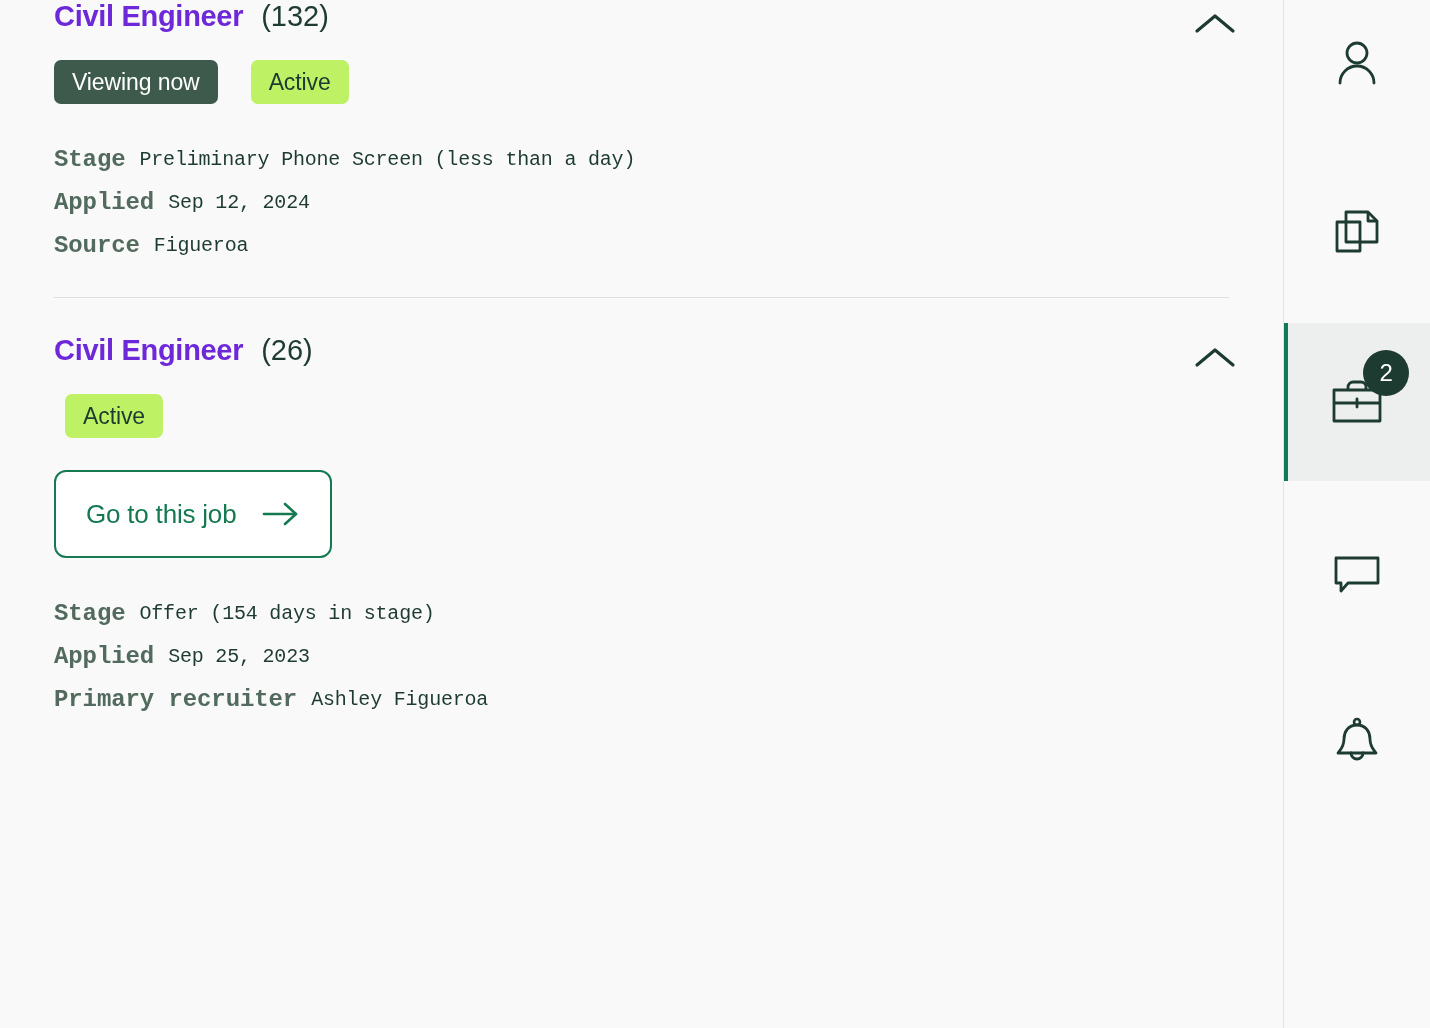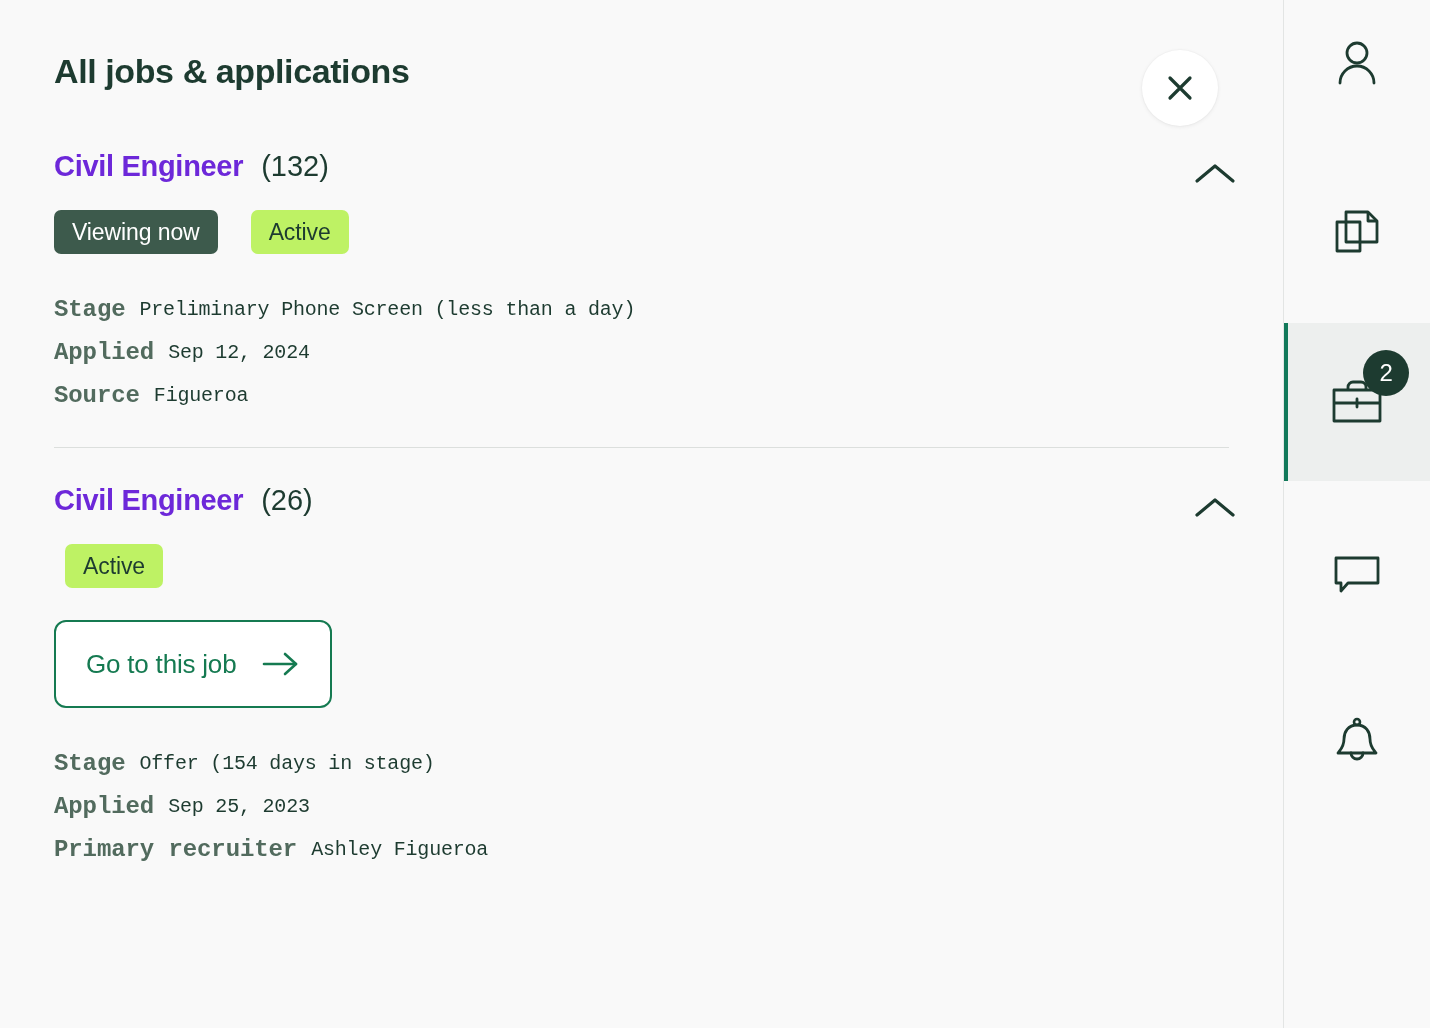--- a/index.html
+++ b/index.html
@@ -250,31 +250,20 @@
     letter-spacing: -0.2px;
   }
 </style>
 </head>
 <body>
 
 <div class="screen">
 
   <div class="panel">
 
-    <div class="panel-header">
-      <div class="panel-title">All jobs &amp; applications</div>
-
-      <button class="close-btn">
-        <span>
-          <svg width="34" height="34" viewBox="0 0 34 34" fill="none">
-            <path d="M7 7 L27 27 M27 7 L7 27" stroke="#1d3b30" stroke-width="3.2" stroke-linecap="round"></path>
-          </svg>
-        </span>
-      </button>
-    </div>
 
     <div class="job-section">
       <div class="job-heading-row">
         <span class="job-title">Civil Engineer</span>
         <span class="job-count">(132)</span>
         <button class="chevron-btn">
           <span>
             <svg width="42" height="26" viewBox="0 0 42 26" fill="none">
               <path d="M3 20 L21 5 L39 20" stroke="#1d3b30" stroke-width="3.2" stroke-linecap="round" stroke-linejoin="round"></path>
             </svg>

